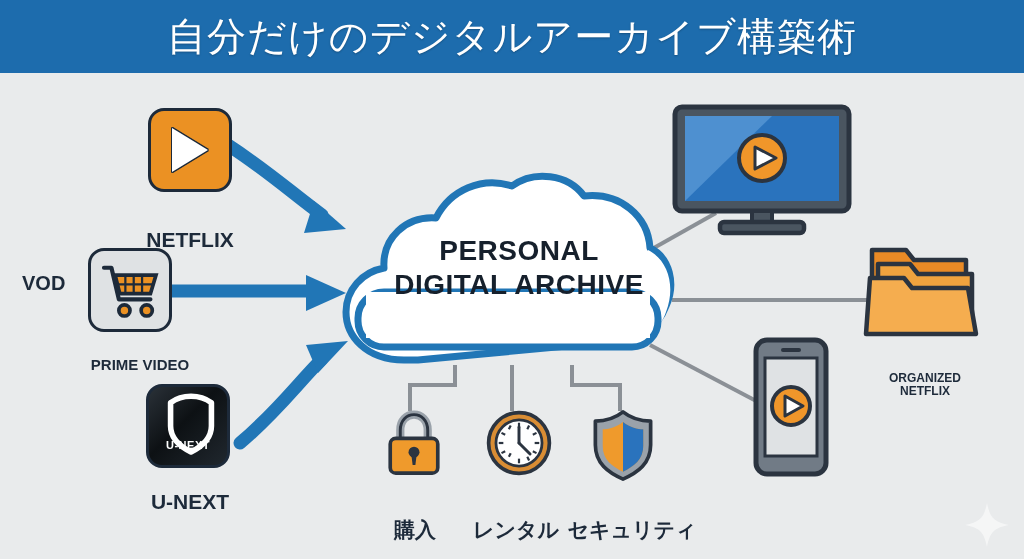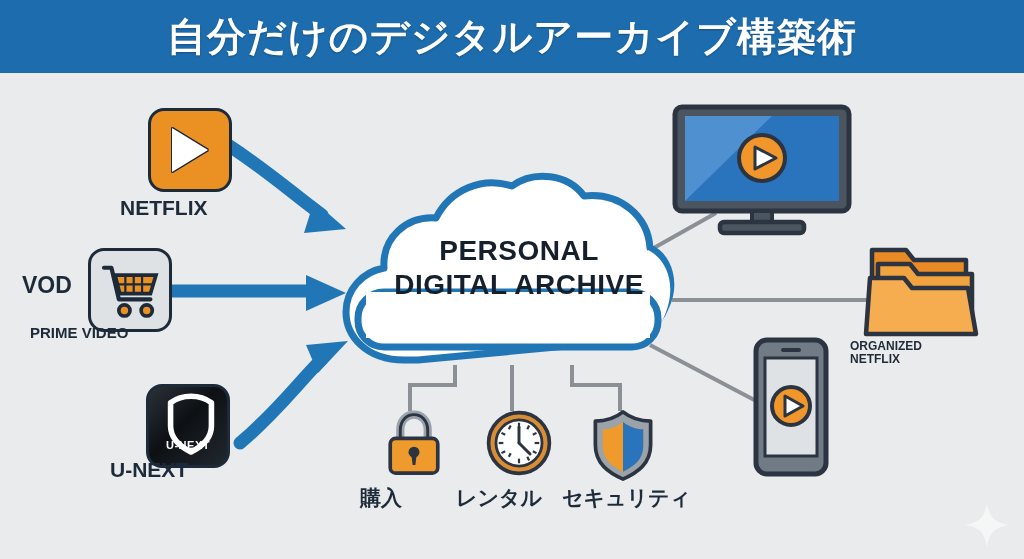--- a/index.html
+++ b/index.html
@@ -10,30 +10,30 @@
   }
   #stage{position:relative;width:1024px;height:559px;overflow:hidden;background:#e9ebec;}
 
   
   .header{
     position:absolute;left:0;top:0;width:1024px;height:73px;
     background:#1d6cad;
     display:flex;align-items:center;justify-content:center;
   }
   .header-title{
-    color:#ffffff;font-size:39px;font-weight:bold;letter-spacing:1px;
+    color:#ffffff;font-size:39px;font-weight:normal;letter-spacing:1px;
     text-shadow:0 1px 2px rgba(0,0,0,.25);
     white-space:nowrap;
   }
 
   
   .node{position:absolute;}
   .label{
-    color:#1d2a3a;font-weight:bold;text-align:left;
-    line-height:1.12;white-space:nowrap;
+    color:#1d2a3a;font-weight:bold;text-align:center;
+    line-height:1.12;white-space:nowrap;margin-top:32px;
   }
 
   
   .svc-icon{
     width:84px;height:84px;border-radius:16px;
     border:3px solid #1d2a3a;box-sizing:border-box;
     position:relative;
   }
   .svc-netflix{background:#eb9123;}
   .svc-prime{background:#dfe2e4;}
@@ -42,21 +42,21 @@
   .play-tri{
     position:absolute;left:50%;top:50%;transform:translate(-50%,-50%);
     width:0;height:0;
     border-top:22px solid transparent;border-bottom:22px solid transparent;
     border-left:36px solid #ffffff;
     filter:drop-shadow(1px 0 0 #1d2a3a) drop-shadow(-1px 0 0 #1d2a3a)
            drop-shadow(0 1px 0 #1d2a3a) drop-shadow(0 -1px 0 #1d2a3a);
   }
 
   .vod-tag{
-    position:absolute;color:#1d2a3a;font-weight:bold;font-size:23px;
+    position:absolute;color:#1d2a3a;font-weight:bold;font-size:20px;
   }
 
   
   .cloud-wrap{position:absolute;left:332px;top:172px;width:350px;height:200px;}
   .cloud-text{
     position:absolute;left:12px;top:62px;width:350px;text-align:center;
     color:#16202c;font-weight:bold;font-size:28px;line-height:1.23;
     letter-spacing:.5px;
   }
 

